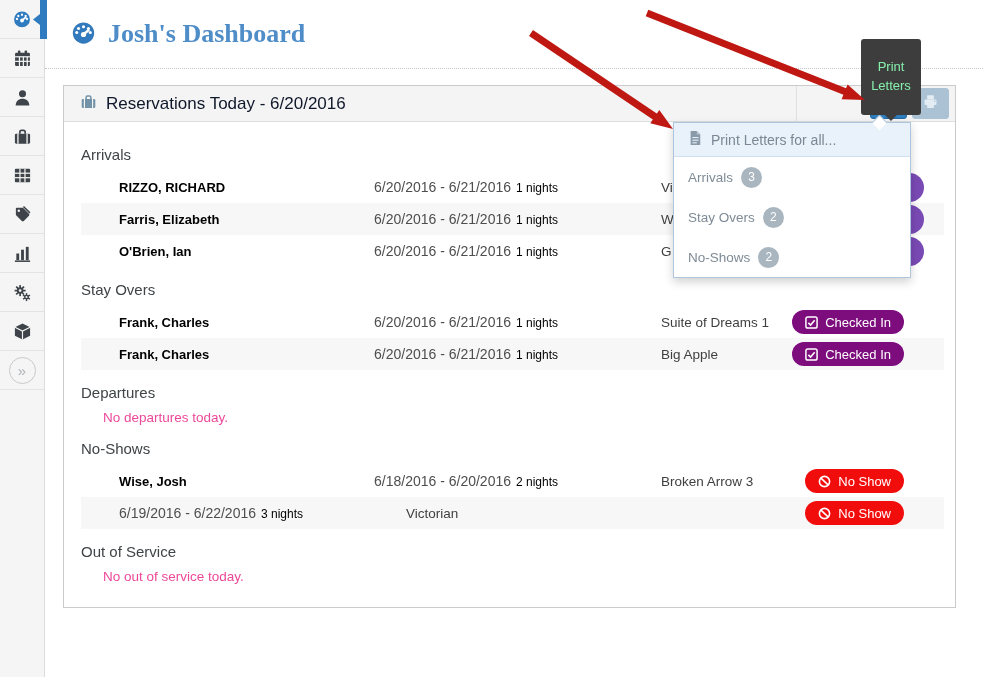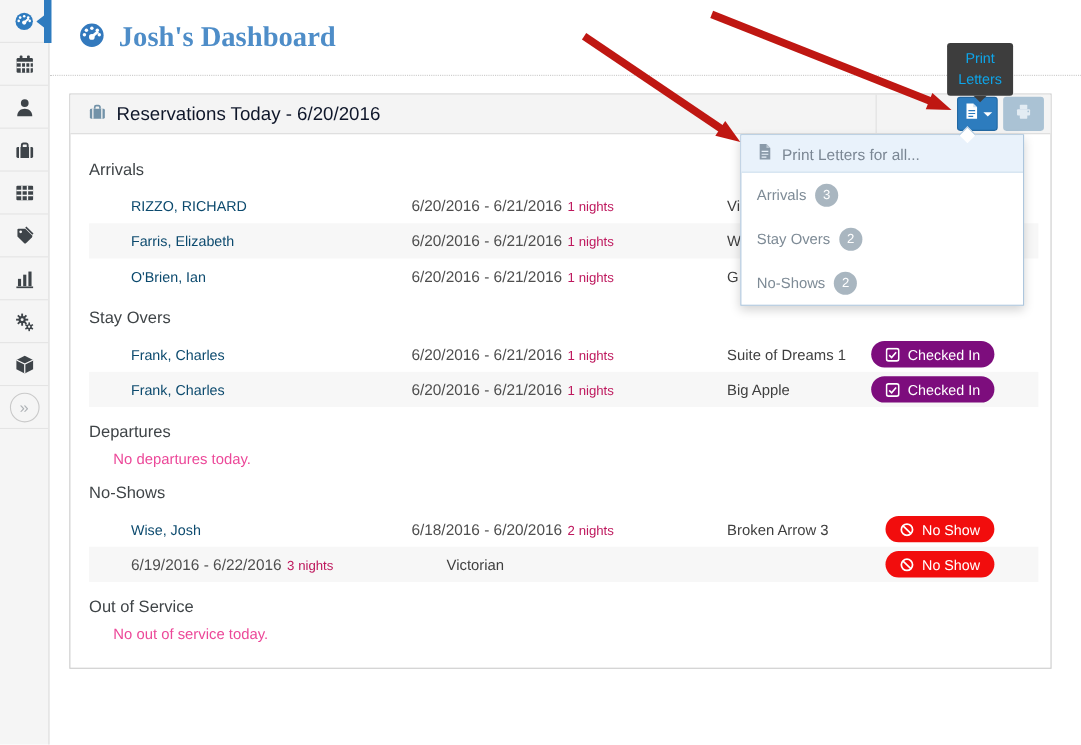--- a/index.html
+++ b/index.html
@@ -38,44 +38,44 @@
   .caret-down { width:0; height:0; border-left:4px solid transparent;
     border-right:4px solid transparent; border-top:4px solid #fff; }
 
   
   .panel-body { position:absolute; top:36px; left:0; right:0; bottom:0;
     padding:24px 11px 0 17px; overflow:hidden; }
   .section-heading { font-size:15px; color:#3f4447; margin:14px 0 8px 0; line-height:17px; }
   .section-heading:first-child { margin-top:0; }
   .row { display:flex; align-items:center; height:32px; padding-left:38px; position:relative; }
   .row.striped { background:#f7f7f7; }
-  .c-name { flex:0 0 255px; font-size:13px; font-weight:normal; color:#0c4a6e; cursor:pointer; }
+  .c-name { flex:0 0 255px; font-size:13px; font-weight:bold; color:#000000; cursor:pointer; }
   .c-dates { flex:0 0 287px; font-size:14px; color:#4e4e4e; }
-  .c-nights { font-size:12px; color:#be185d; margin-left:5px; }
+  .c-nights { font-size:12px; color:#000000; margin-left:5px; }
   .c-room { flex:1; font-size:13.5px; color:#3f3f3f; }
   .empty-note { font-size:13.5px; color:#ec4899; margin:4px 0 10px 22px; line-height:17px; }
 
   .pill { height:23px; border-radius:13px; color:#fff; font-size:13px;
     display:inline-flex; align-items:center; gap:7px; padding:12px 13px;
     margin-right:40px; cursor:pointer; white-space:nowrap; }
   .pill-checkedin { background:#7d0d7d; }
   .pill-noshow { background:#f20d0d; }
   .pill-hidden { background:#7a4ab4; width:92px; height:29px; border-radius:15px;
     margin-right:20px; padding:0; }
 
   
-  .tooltip { position:absolute; left:861px; top:39px; width:60px; padding:5px 7px;
-    background:#3d3d3d; color:#0ea5e9; font-size:13px; line-height:1.45; text-align:center;
+  .tooltip { position:absolute; left:861px; top:39px; width:60px; padding:19px 7px;
+    background:#3d3d3d; color:#86efac; font-size:13px; line-height:1.45; text-align:center;
     border-radius:3px; z-index:12; }
   .tooltip:after { content:""; position:absolute; left:50%; margin-left:-6px; bottom:-6px;
     border-left:6px solid transparent; border-right:6px solid transparent;
     border-top:6px solid #3d3d3d; }
 
   
-  .dropdown { position:absolute; left:673px; top:122px; width:258px; background:#fff;
+  .dropdown { position:absolute; left:673px; top:122px; width:238px; background:#fff;
     border:1px solid #adc6dd; box-shadow:0 4px 9px rgba(0,0,0,.18); z-index:10; }
   .dropdown:before { content:""; position:absolute; top:-6px; left:200px; width:10px;
     height:10px; background:#fff; border-left:1px solid #adc6dd; border-top:1px solid #adc6dd;
     transform:rotate(45deg); }
   .dd-head { height:34px; background:#e9f2fb; border-bottom:1px solid #cfe0ee;
     display:flex; align-items:center; gap:9px; padding:0 14px; color:#7b8794;
     font-size:14px; cursor:pointer; }
   .dd-item { height:40px; display:flex; align-items:center; gap:8px; padding:0 14px;
     color:#7e8b96; font-size:13.5px; cursor:pointer; }
   .badge { width:21px; height:21px; border-radius:50%; background:#a9b6c0; color:#fff;

